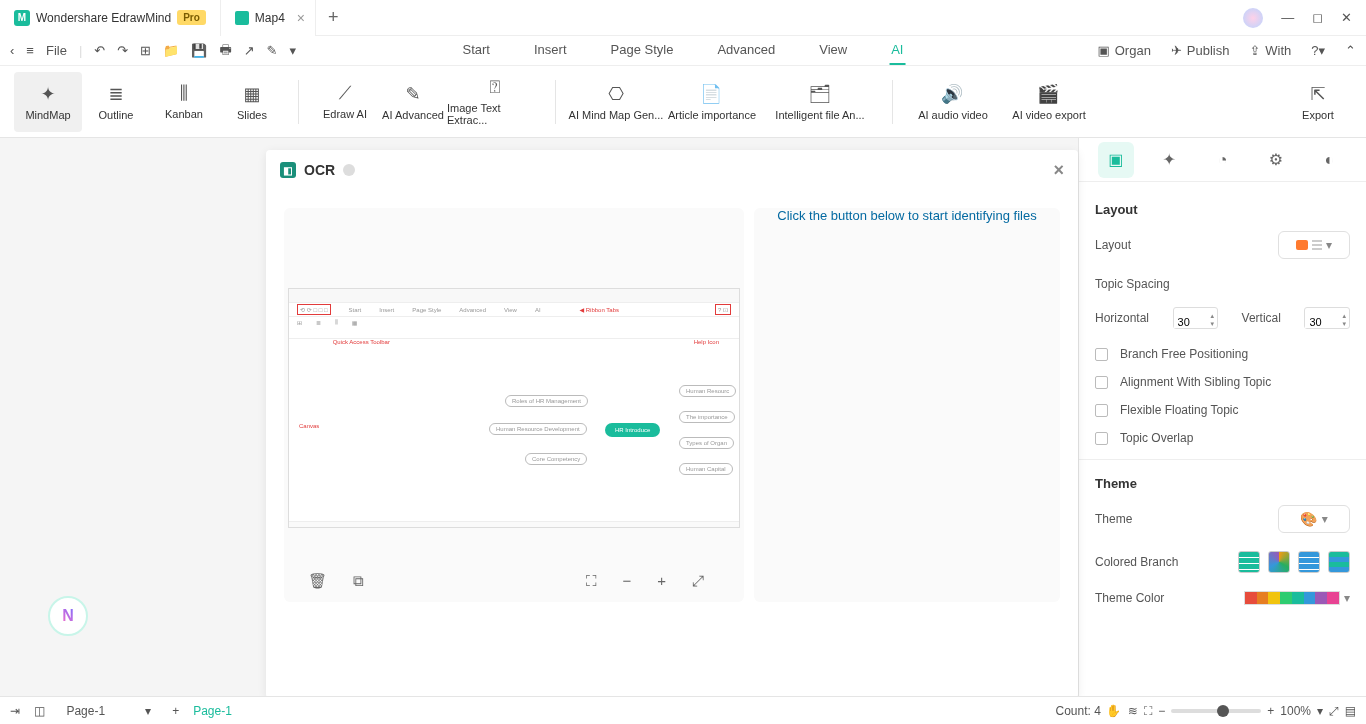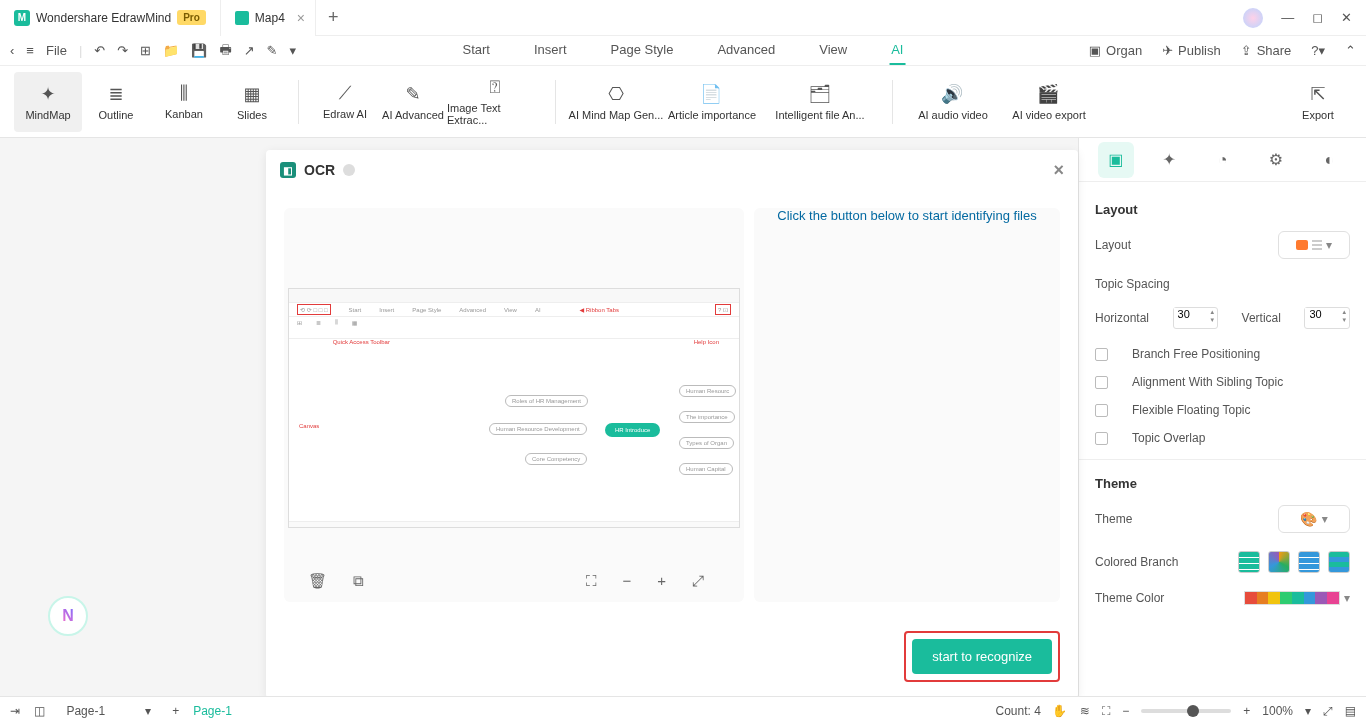--- a/index.html
+++ b/index.html
@@ -74,36 +74,36 @@
 .sp-tabs { height:44px; display:flex; align-items:center; justify-content:space-around; border-bottom:1px solid #eee; padding:0 10px;}
 .sp-tab { width:36px; height:36px; display:flex; align-items:center; justify-content:center; color:#666; font-size:16px; border-radius:6px; cursor:pointer;}
 .sp-tab.active { background:#e6f9f4; color:#1abc9c;}
 .sp-body { padding:14px 16px; font-size:12px; color:#333; overflow:auto;}
 .sp-sect { font-weight:600; font-size:13px; margin:6px 0 14px;}
 .sp-row { display:flex; align-items:center; justify-content:space-between; margin-bottom:18px; font-size:12px; color:#555;}
 .layout-chip { width:72px; height:28px; border:1px solid #e0e0e0; border-radius:6px; display:flex; align-items:center; justify-content:center; gap:4px;}
 .layout-chip .sq { width:12px; height:10px; background:#ff7a2f; border-radius:2px;}
 .layout-chip .bars { display:flex; flex-direction:column; gap:2px;}
 .layout-chip .bars span{ width:10px; height:2px; background:#ccc;}
-.num-in { display:flex; align-items:flex-start; border:1px solid #ddd; border-radius:3px; height:22px;}
+.num-in { display:flex; align-items:flex-end; border:1px solid #ddd; border-radius:3px; height:22px;}
 .num-in input { width:34px; border:none; outline:none; font-size:11px; text-align:left; padding-left:4px;}
 .num-in .spin { display:flex; flex-direction:column; font-size:7px; color:#888; padding:0 3px;}
-.chk-row { display:flex; align-items:center; gap:24px; margin-bottom:14px; font-size:12px; color:#555;}
+.chk-row { display:flex; align-items:center; gap:12px; margin-bottom:14px; font-size:12px; color:#555;}
 .chk { width:13px; height:13px; border:1px solid #bbb; border-radius:2px;}
 .divider { height:1px; background:#eee; margin:10px -16px 16px;}
 .branch-swatches { display:flex; gap:8px;}
 .branch-sw { width:22px; height:22px; border:1px solid #ccc; border-radius:3px;}
 .color-strip { display:flex; height:14px; border:1px solid #ddd;}
 .color-strip span { flex:1;}
 
 
 .statusbar { position:absolute; bottom:0; left:0; right:0; height:28px; background:#fff; border-top:1px solid #e5e5e5; display:flex; align-items:center; padding:0 10px; font-size:12px; color:#555; gap:14px;}
 .statusbar .page-dd { display:flex; align-items:center; gap:40px; border:1px solid transparent; padding:2px 6px;}
 .statusbar .page-cur { color:#1abc9c;}
-.statusbar .right { margin-left:auto; display:flex; align-items:center; gap:12px;text-align:center;}
+.statusbar .right { margin-left:auto; display:flex; align-items:center; gap:6px;text-align:center;}
 .zoom-slider { width:90px; height:4px; background:#ddd; position:relative; border-radius:2px;}
 .zoom-slider::after { content:""; position:absolute; left:46px; top:-4px; width:12px; height:12px; border-radius:50%; background:#555;}
 </style>
 </head>
 <body>
 
 <div class="titlebar">
   <div class="app-tab main">
     <span class="logo-icon">M</span>
     <span>Wondershare EdrawMind</span>
@@ -151,21 +151,21 @@
     <span class="item">
         <span>▣</span>
         <span>Organ</span>
       </span>
     <span class="item">
         <span>✈</span>
         <span>Publish</span>
       </span>
     <span class="item">
         <span>⇪</span>
-        <span>Share</span>
+        <span>With</span>
       </span>
     <span>?▾</span>
     <span>⌃</span>
   </div>
 </div>
 
 <div class="ribbon">
   <div class="rib-group">
     <div class="rib-btn active">
         <span class="ric">✦</span>
@@ -378,23 +378,20 @@
   </div>
   <div class="ocr-tools-left">
     <span>🗑</span>
     <span>⧉</span>
   </div>
   <div class="ocr-tools-right">
     <span>⛶</span>
     <span>−</span>
     <span>+</span>
     <span>⤢</span>
-  </div>
-  <div class="ocr-footer">
-    <button class="recog-btn">start to recognize</button>
   </div>
 </div>
 
 <div class="statusbar">
   <span>⇥</span>
   <span>◫</span>
   <div class="page-dd">
       <span>Page-1</span>
       <span>▾</span>
     </div>

